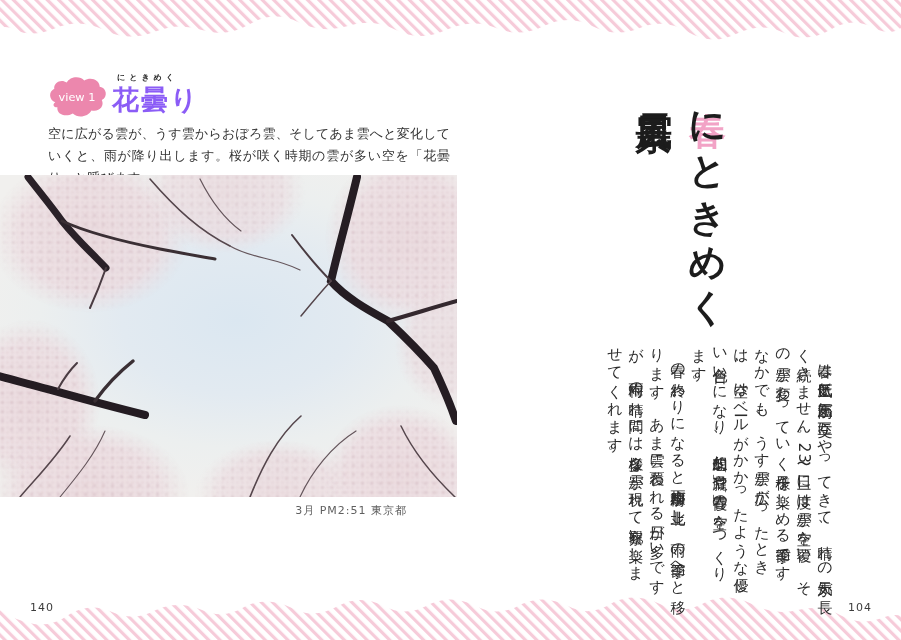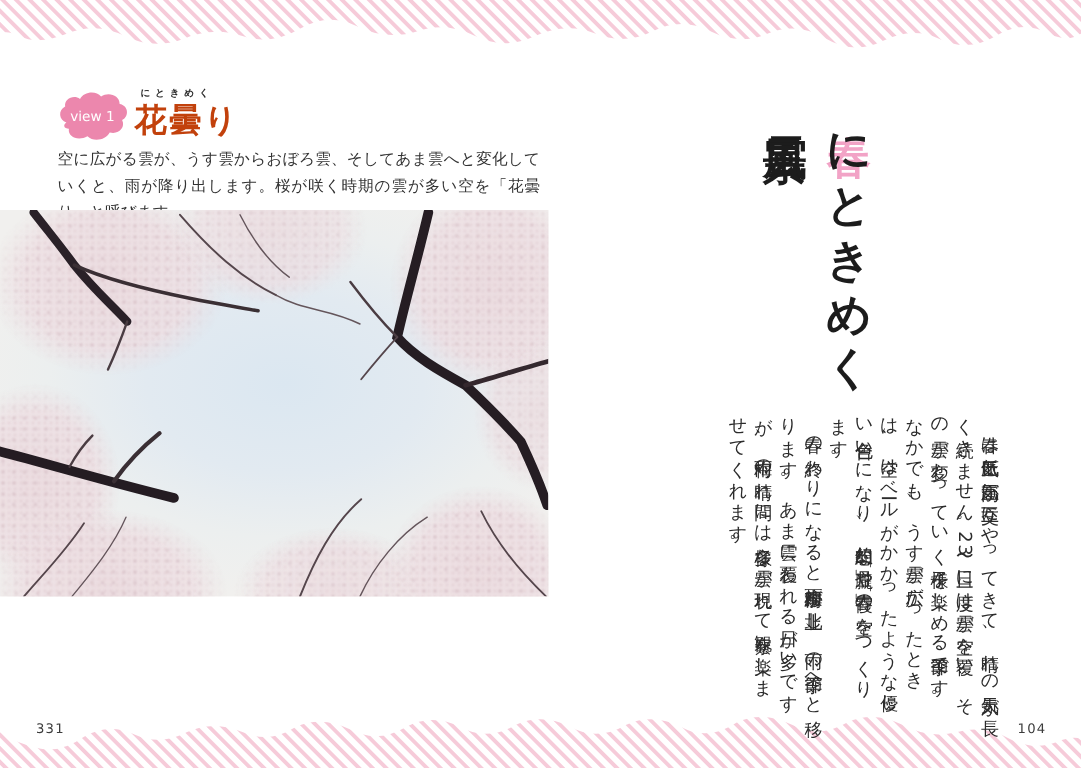--- a/index.html
+++ b/index.html
@@ -19,21 +19,21 @@
   .band.bottom{top:592px;}
 
   
   .pagenum{position:absolute;font-size:11px;letter-spacing:1px;color:#3c3c3c;}
   .pagenum.left{left:30px;top:601px;}
   .pagenum.right{right:29px;top:601px;}
 
   
   .badge{position:absolute;left:45px;top:75px;width:64px;height:44px;}
   .furigana{position:absolute;left:117px;top:72px;font-size:8px;letter-spacing:4px;color:#2a2a2a;font-weight:bold;}
-  .l-title{position:absolute;left:112px;top:82px;font-size:27px;font-weight:bold;letter-spacing:2px;color:#c2410c;}
+  .l-title{position:absolute;left:112px;top:82px;font-size:27px;font-weight:bold;letter-spacing:2px;color:#8b5cf6;}
   .l-desc{position:absolute;left:48px;top:123px;width:402px;font-size:13px;line-height:22px;color:#333;
           text-align:justify;overflow-wrap:anywhere;}
 
   
   .photo{position:absolute;left:0;top:175px;width:457px;height:322px;overflow:hidden;
          background:radial-gradient(ellipse 60% 55% at 52% 45%, #dbe7f1 0%, #e2eaf1 42%, #ecefef 72%, #f1f0ee 100%);}
   .blossom{position:absolute;border-radius:50%;
      background-image:
         radial-gradient(rgba(186,152,163,.38) 1px, rgba(0,0,0,0) 1.6px),
         radial-gradient(rgba(203,170,178,.30) 1px, rgba(0,0,0,0) 1.4px),
@@ -112,27 +112,28 @@
         <path d="M250,322 C262,292 277,262 301,241" stroke="#55464c" stroke-width="1.6"></path>
         <path d="M300,322 C312,296 332,271 356,256" stroke="#64555b" stroke-width="1.2"></path>
 
         <path d="M455,322 C432,300 414,278 401,251" stroke="#55464c" stroke-width="1.5"></path>
 
         <path d="M20,322 C38,301 55,284 70,261" stroke="#55464c" stroke-width="1.5"></path>
         <path d="M60,322 C79,299 95,279 105,256" stroke="#64555b" stroke-width="1.1"></path>
       </g>
     </svg>
   </div>
+  <div class="caption">3月 PM2:51 東京都</div>
 
   <div class="r-title">
     <div><span class="accent">春</span><span>にときめく</span></div>
     <div>雲風景</div>
   </div>
 
   <div class="r-body">
     <p>春は低気圧と高気圧が交互にやってきて、晴れの天気が長く続きません。2〜3日に一度は雲が空を覆い、その雲が変わっていく様子を楽しめる季節です。なかでも、うす雲が広がったときは、空はベールがかかったような優しい色合いになり、幻想的な「朧月」や「春霞」の空をつくります。</p>
     <p>春の終わりになると梅雨前線が北上し、雨の季節へと移ります。あま雲に覆われる日が多いですが、梅雨の晴れ間には多様な雲が現れて観察を楽しませてくれます。</p>
   </div>
 
-  <div class="pagenum left">331</div>
+  <div class="pagenum left">140</div>
   <div class="pagenum right">104</div>
 
 </div>
 
 </body></html>

